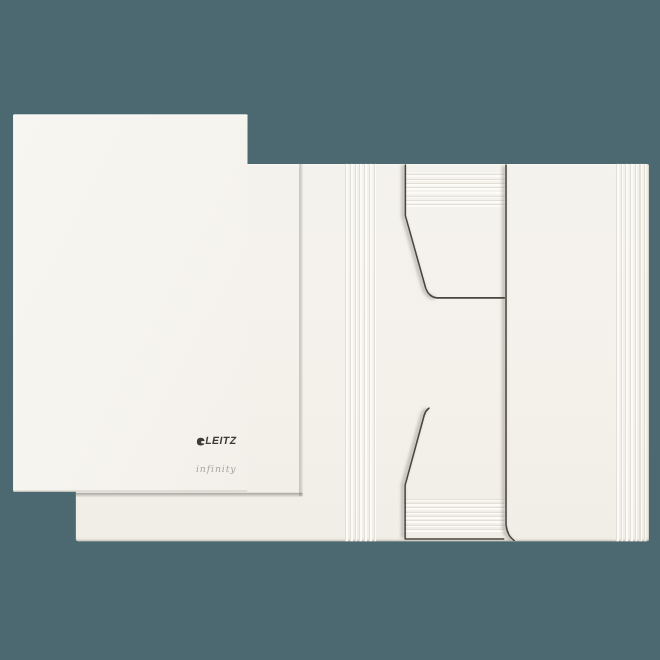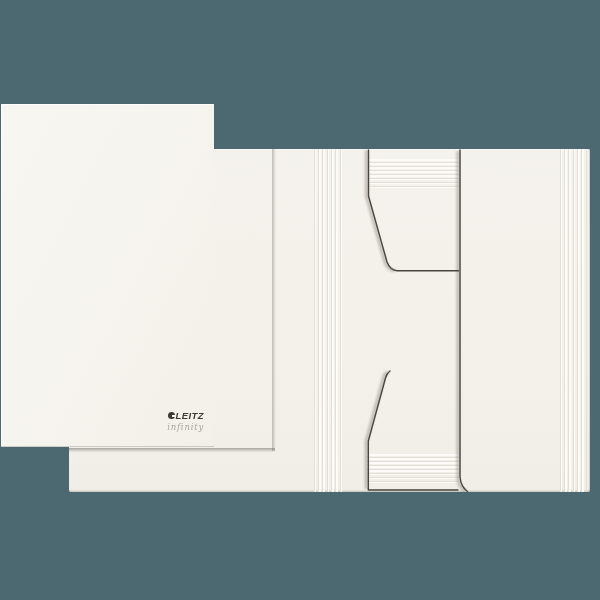--- a/index.html
+++ b/index.html
@@ -56,21 +56,21 @@
     position:absolute;left:203px;top:0;width:4px;height:302px;
     background:linear-gradient(90deg,rgba(110,108,100,.40),rgba(110,108,100,0));
   }
   .seam-h{
     position:absolute;left:0;top:299px;width:206px;height:4px;
     background:linear-gradient(180deg,rgba(105,103,96,.55),rgba(105,103,96,.04));
   }
 
   
   .front-cover{
-    position:absolute;left:1px;top:104px;width:213px;height:343px;
+    position:absolute;left:12px;top:104px;width:213px;height:343px;
     background:linear-gradient(118deg,#f8f6f1 0%,#f6f4ee 45%,#f2f0e9 100%);
     border-radius:1px;
     box-shadow:inset 0 -1px 0 rgba(160,158,148,.45),
                inset 1px 1px 1px rgba(255,255,255,.8);
   }
   .brand-block{
     position:absolute;right:10px;bottom:16px;text-align:right;line-height:1;
   }
   .brand-row{display:flex;align-items:center;justify-content:flex-end;gap:1px;}
   .leitz-mark{
@@ -79,21 +79,21 @@
   }
   .leitz-mark::after{
     content:"";position:absolute;right:-1px;top:2.6px;width:3.4px;height:1.8px;
     background:var(--paper);
   }
   .brand-name{
     font-size:9.5px;font-weight:bold;font-style:italic;
     letter-spacing:.4px;color:var(--logo-ink);
   }
   .series-name{
-    margin-top:2px;font-family:"DejaVu Serif", serif;font-style:italic;
+    margin-top:16px;font-family:"DejaVu Serif", serif;font-style:italic;
     font-size:8.5px;letter-spacing:.8px;color:var(--logo-sub);
   }
 </style>
 </head>
 <body>
 
 <div class="scene">
 
   <div class="open-folder">
     <div class="groove-v left"></div>

